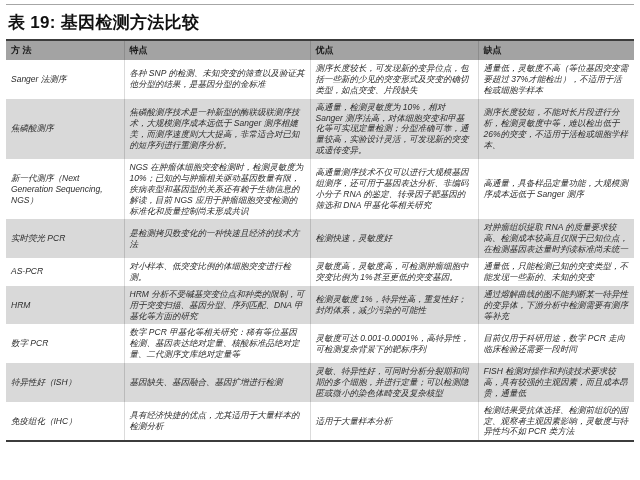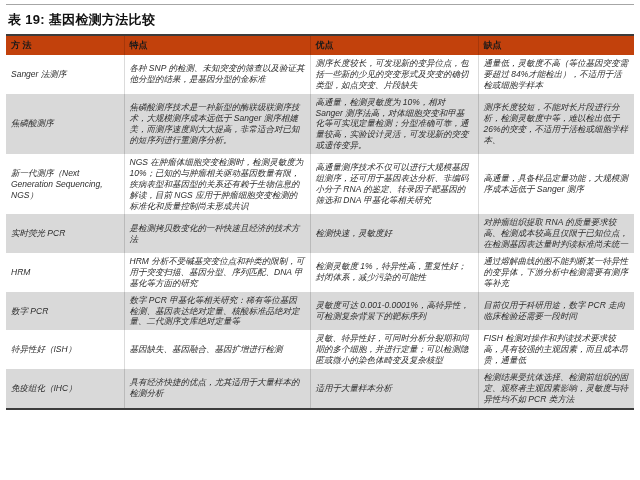--- a/index.html
+++ b/index.html
@@ -5,28 +5,28 @@
   html,body{margin:0;padding:0;}
   body{
     width:640px;height:480px;overflow:hidden;
     background:#ffffff;
     font-family:"Liberation Sans","DejaVu Sans",sans-serif;
     color:#262626;
   }
   .page{width:640px;height:480px;box-sizing:border-box;padding:2px 6px 0 6px;}
   .top-rule{border-top:1px solid #a6a6a6;margin:2px 0 0 0;}
   .title{
-    font-size:13px;font-weight:bold;color:#111111;
+    font-size:17px;font-weight:bold;color:#111111;
     padding:6px 2px 5px 2px;letter-spacing:0.3px;
   }
   table{
     width:628px;border-collapse:collapse;table-layout:fixed;
   }
   thead th{
-    background:#c2410c;
+    background:#a3a3a3;
     border-top:2px solid #3c3c3c;
     font-size:9px;font-weight:bold;text-align:left;color:#1a1a1a;
     padding:3px 4px 3px 5px;
   }
   tbody td{
     font-size:8.5px;line-height:1.28;
     vertical-align:middle;
     padding:3px 5px 3px 5px;
     font-style:italic;
     color:#2e2e2e;
@@ -62,39 +62,45 @@
         <th>特点</th>
         <th>优点</th>
         <th>缺点</th>
       </tr>
     </thead>
     <tbody>
       <tr>
         <td class="method">Sanger 法测序</td>
         <td>各种 SNP 的检测、未知突变的筛查以及验证其他分型的结果，是基因分型的金标准</td>
         <td>测序长度较长，可发现新的变异位点，包括一些新的少见的突变形式及突变的确切类型，如点突变、片段缺失</td>
-        <td>通量低，灵敏度不高（等位基因突变需要超过 84%才能检出），不适用于活检或细胞学样本</td>
+        <td>通量低，灵敏度不高（等位基因突变需要超过 37%才能检出），不适用于活检或细胞学样本</td>
       </tr>
       <tr>
         <td class="method">焦磷酸测序</td>
         <td>焦磷酸测序技术是一种新型的酶联级联测序技术，大规模测序成本远低于 Sanger 测序相媲美，而测序速度则大大提高，非常适合对已知的短序列进行重测序分析。</td>
         <td>高通量，检测灵敏度为 10%，相对 Sanger 测序法高，对体细胞突变和甲基化等可实现定量检测；分型准确可靠，通量较高，实验设计灵活，可发现新的突变或遗传变异。</td>
         <td>测序长度较短，不能对长片段进行分析，检测灵敏度中等，难以检出低于 26%的突变，不适用于活检或细胞学样本、</td>
       </tr>
       <tr>
         <td class="method">新一代测序（Next Generation Sequencing, NGS）</td>
         <td>NGS 在肿瘤体细胞突变检测时，检测灵敏度为 10%；已知的与肿瘤相关驱动基因数量有限，疾病表型和基因型的关系还有赖于生物信息的解读，目前 NGS 应用于肿瘤细胞突变检测的标准化和质量控制尚未形成共识</td>
         <td>高通量测序技术不仅可以进行大规模基因组测序，还可用于基因表达分析、非编码小分子 RNA 的鉴定、转录因子靶基因的筛选和 DNA 甲基化等相关研究</td>
         <td>高通量，具备样品定量功能，大规模测序成本远低于 Sanger 测序</td>
       </tr>
       <tr>
         <td class="method">实时荧光 PCR</td>
         <td>是检测拷贝数变化的一种快速且经济的技术方法</td>
         <td>检测快速，灵敏度好</td>
         <td>对肿瘤组织提取 RNA 的质量要求较高、检测成本较高且仅限于已知位点，在检测基因表达量时判读标准尚未统一</td>
+      </tr>
+      <tr>
+        <td class="method">AS-PCR</td>
+        <td>对小样本、低突变比例的体细胞突变进行检测。</td>
+        <td>灵敏度高，灵敏度高，可检测肿瘤细胞中突变比例为 1%甚至更低的突变基因。</td>
+        <td>通量低，只能检测已知的突变类型，不能发现一些新的、未知的突变</td>
       </tr>
       <tr>
         <td class="method">HRM</td>
         <td>HRM 分析不受碱基突变位点和种类的限制，可用于突变扫描、基因分型、序列匹配、DNA 甲基化等方面的研究</td>
         <td>检测灵敏度 1%，特异性高，重复性好；封闭体系，减少污染的可能性</td>
         <td>通过熔解曲线的图不能判断某一特异性的变异体，下游分析中检测需要有测序等补充</td>
       </tr>
       <tr>
         <td class="method">数字 PCR</td>
         <td>数字 PCR 甲基化等相关研究：稀有等位基因检测、基因表达绝对定量、核酸标准品绝对定量、二代测序文库绝对定量等</td>

